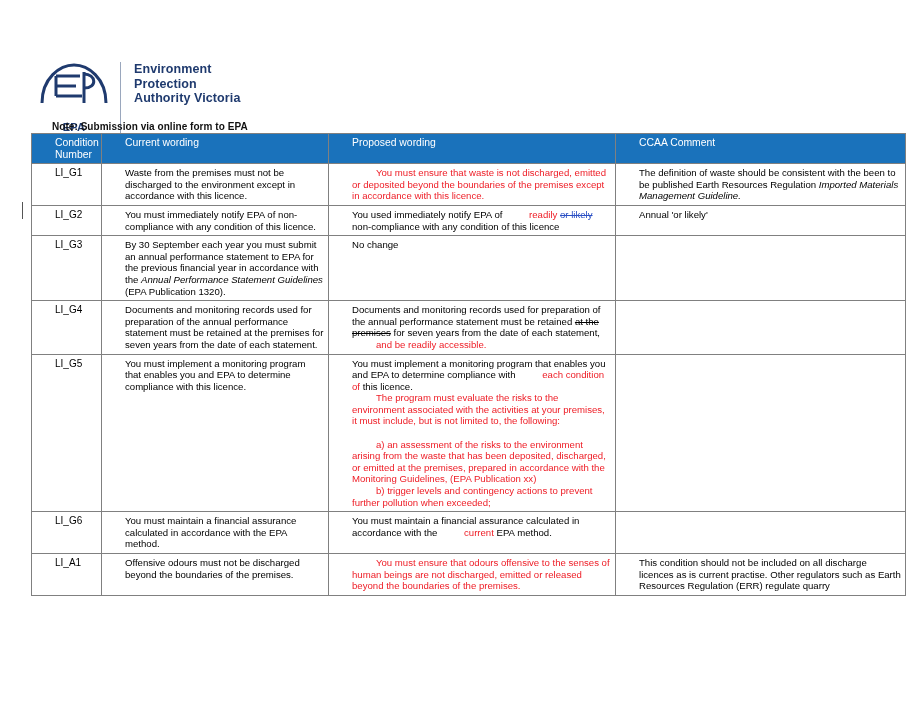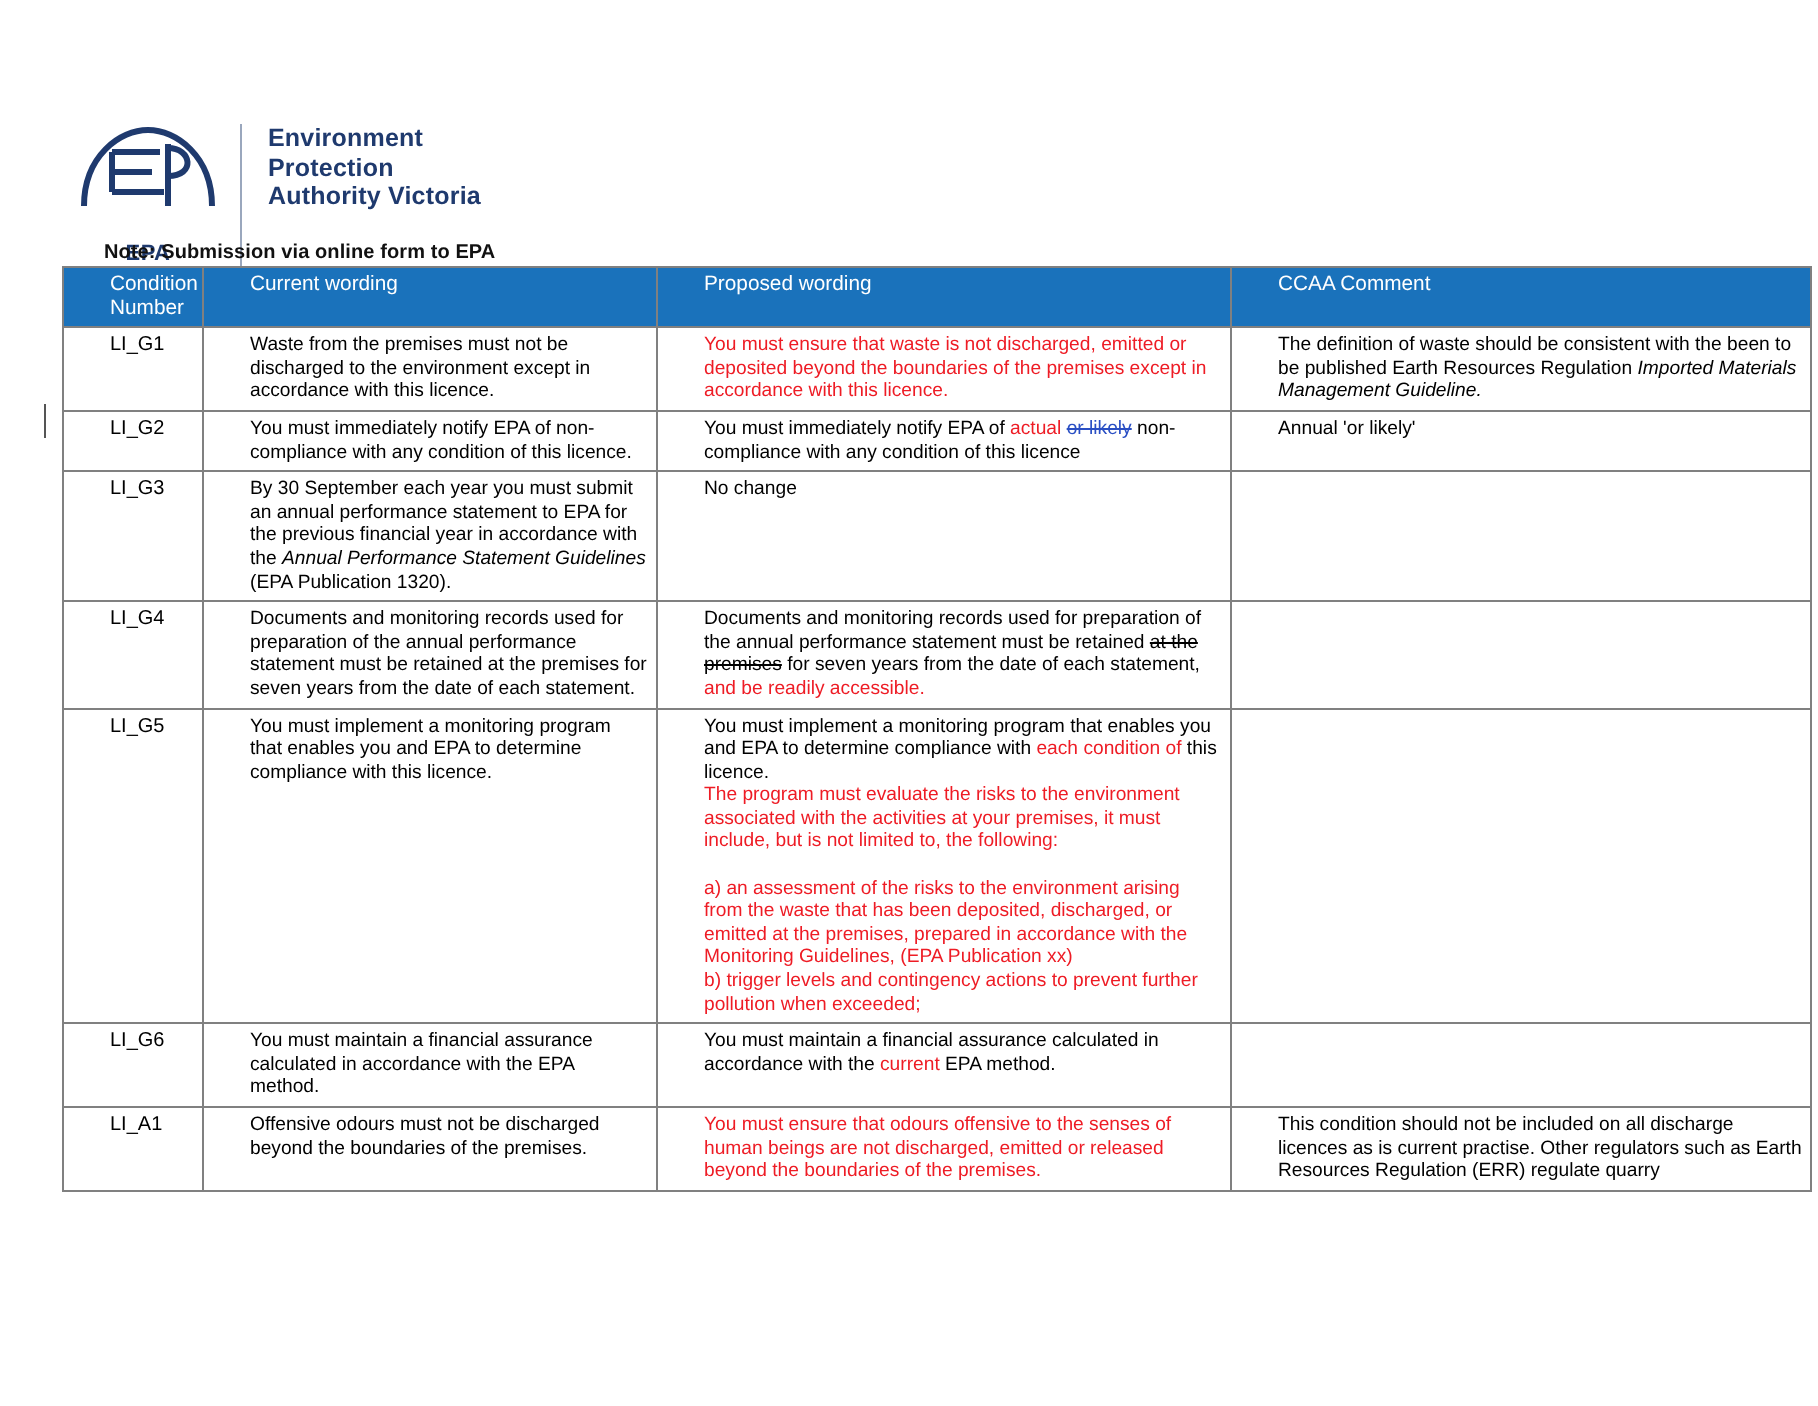--- a/index.html
+++ b/index.html
@@ -111,21 +111,21 @@
   .col-ccaa  { width: 290px; }
 
   td.cond-num {
     vertical-align: middle;
     padding-left: 8px;
     font-size: 10px;
     margin-left: 44px;
   }
 
   
-  .ins  { color: #ee1c25; }
+  .ins  { color: #ee1c25; margin-left: 24px; }
   .del-blue {
     color: #2a4fc4;
     text-decoration: line-through;
   }
   .del-black {
     color: #000000;
     text-decoration: line-through;
   }
   .ital { font-style: italic; }
   .blank-line { display: block; height: 11.6px; }
@@ -181,21 +181,21 @@
   <tbody id="table-body">
       <tr>
         <td class="cond-num">LI_G1</td>
         <td>Waste from the premises must not be discharged to the environment except in accordance with this licence.</td>
         <td><span class="ins">You must ensure that waste is not discharged, emitted or deposited beyond the boundaries of the premises except in accordance with this licence.</span></td>
         <td><span>The definition of waste should be consistent with the been to be published Earth Resources Regulation </span><span class="ital">Imported Materials Management Guideline.</span></td>
       </tr>
       <tr>
         <td class="cond-num">LI_G2</td>
         <td>You must immediately notify EPA of non-compliance with any condition of this licence.</td>
-        <td><span>You must immediately notify EPA  of </span><span class="ins">actual</span><span>  </span><span class="del-blue">or likely</span><span> non-compliance with any condition of this licence</span></td>
+        <td><span>You used immediately notify EPA  of </span><span class="ins">readily</span><span>  </span><span class="del-blue">or likely</span><span> non-compliance with any condition of this licence</span></td>
         <td><span>Annual 'or likely'</span></td>
       </tr>
       <tr>
         <td class="cond-num">LI_G3</td>
         <td><span>By 30 September each year you must submit an annual performance statement to EPA for the previous financial year in accordance with the </span><span class="ital">Annual Performance Statement Guidelines</span><span> (EPA Publication 1320).</span></td>
         <td><span>No change</span></td>
         <td></td>
       </tr>
       <tr>
         <td class="cond-num">LI_G4</td>

